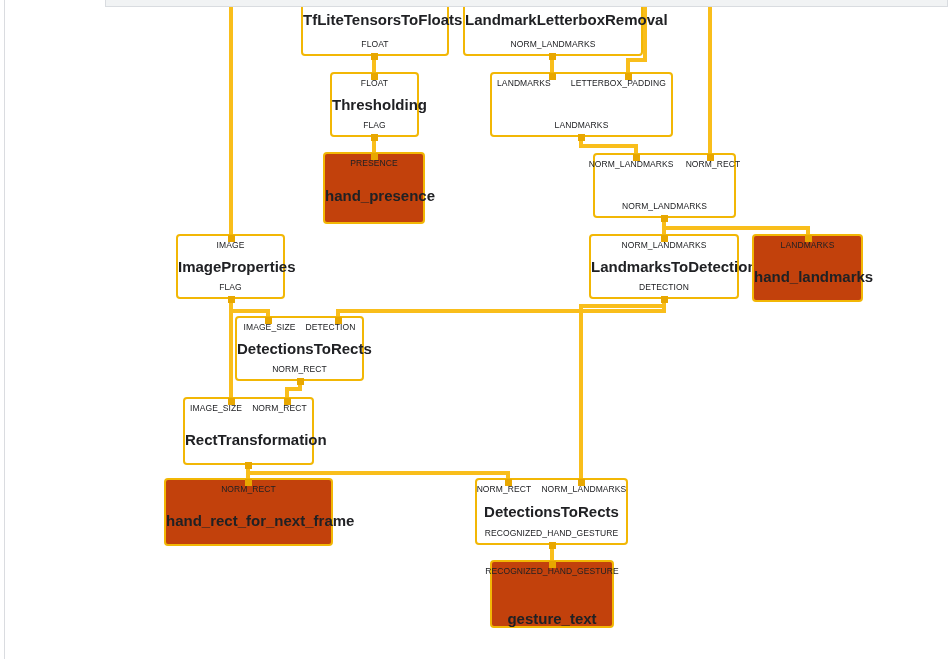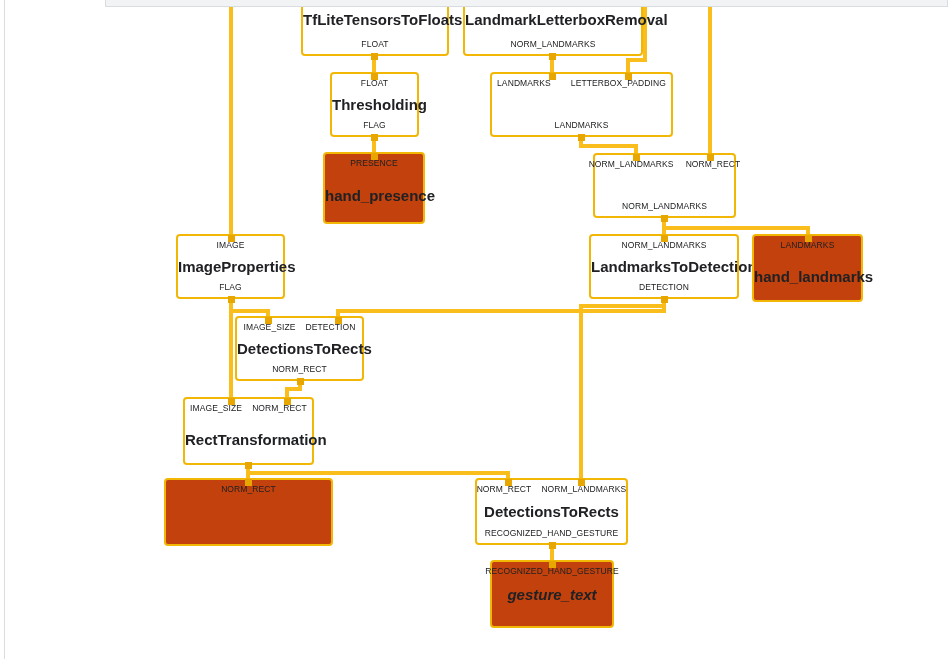--- a/index.html
+++ b/index.html
@@ -224,34 +224,35 @@
       <span class="port-in">IMAGE_SIZE</span>
       <span class="port-in">NORM_RECT</span>
     </div>
     <div class="node-title" style="top:32px;transform:none;">RectTransformation</div>
   </div>
 
   <div class="node filled" style="left:164px;top:478px;width:169px;height:68px;">
     <div class="ports">
       <span class="port-in">NORM_RECT</span>
     </div>
+    <div class="node-title" style="top:32px;transform:none;">hand_rect_for_next_frame</div>
   </div>
 
   <div class="node" style="left:475px;top:478px;width:153px;height:67px;">
     <div class="ports" style="gap:10px;">
       <span class="port-in">NORM_RECT</span>
       <span class="port-in">NORM_LANDMARKS</span>
     </div>
     <div class="node-title">DetectionsToRects</div>
     <div class="outs">
       <span class="port-out">RECOGNIZED_HAND_GESTURE</span>
     </div>
   </div>
 
   <div class="node filled" style="left:490px;top:560px;width:124px;height:68px;">
     <div class="ports">
       <span class="port-in">RECOGNIZED_HAND_GESTURE</span>
     </div>
-    <div class="node-title" style="top:24px;transform:none;font-style:italic;">gesture_text</div>
+    <div class="node-title" style="top:48px;transform:none;">gesture_text</div>
   </div>
 
   <div class="top-panel"></div>
 </div>
 
 </body></html>

